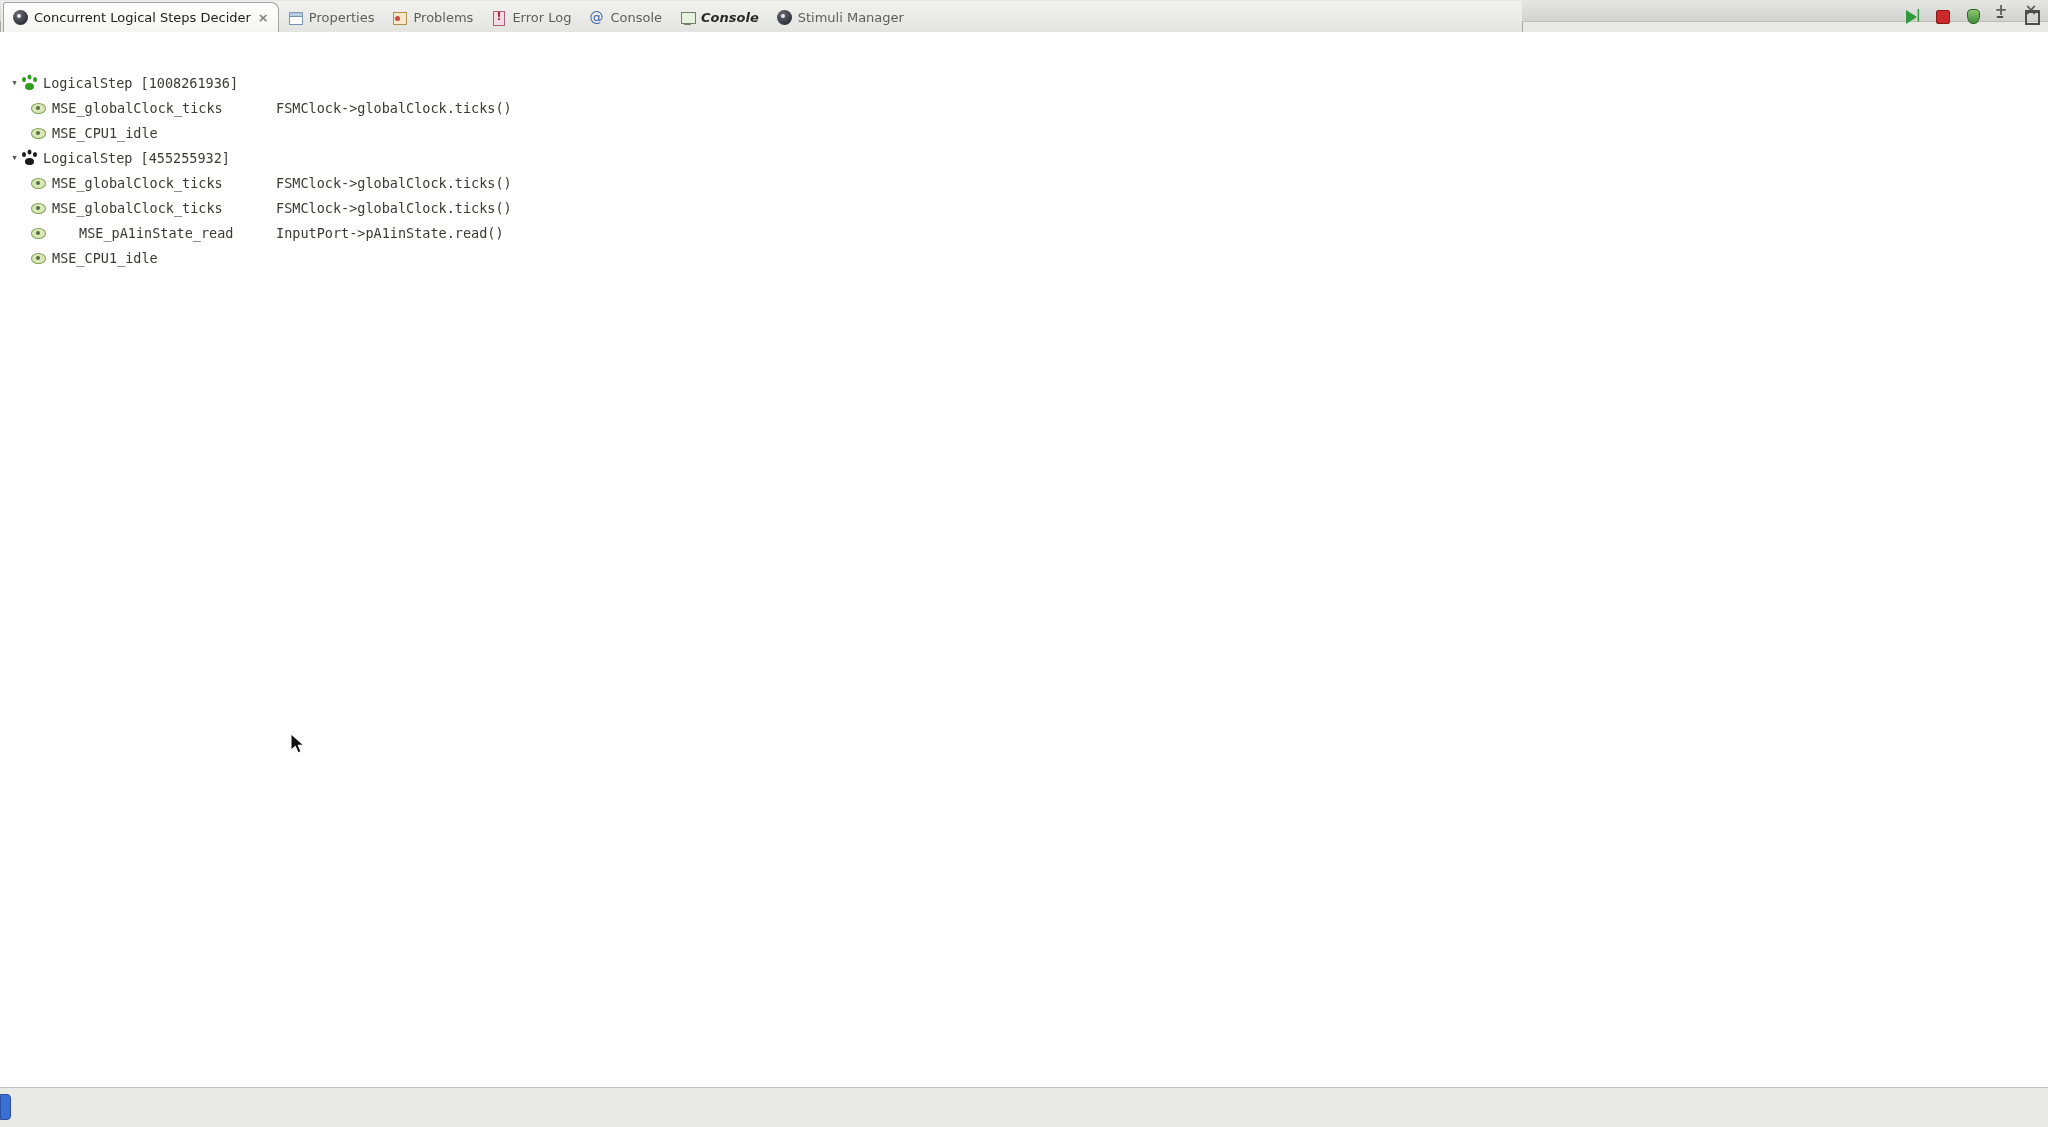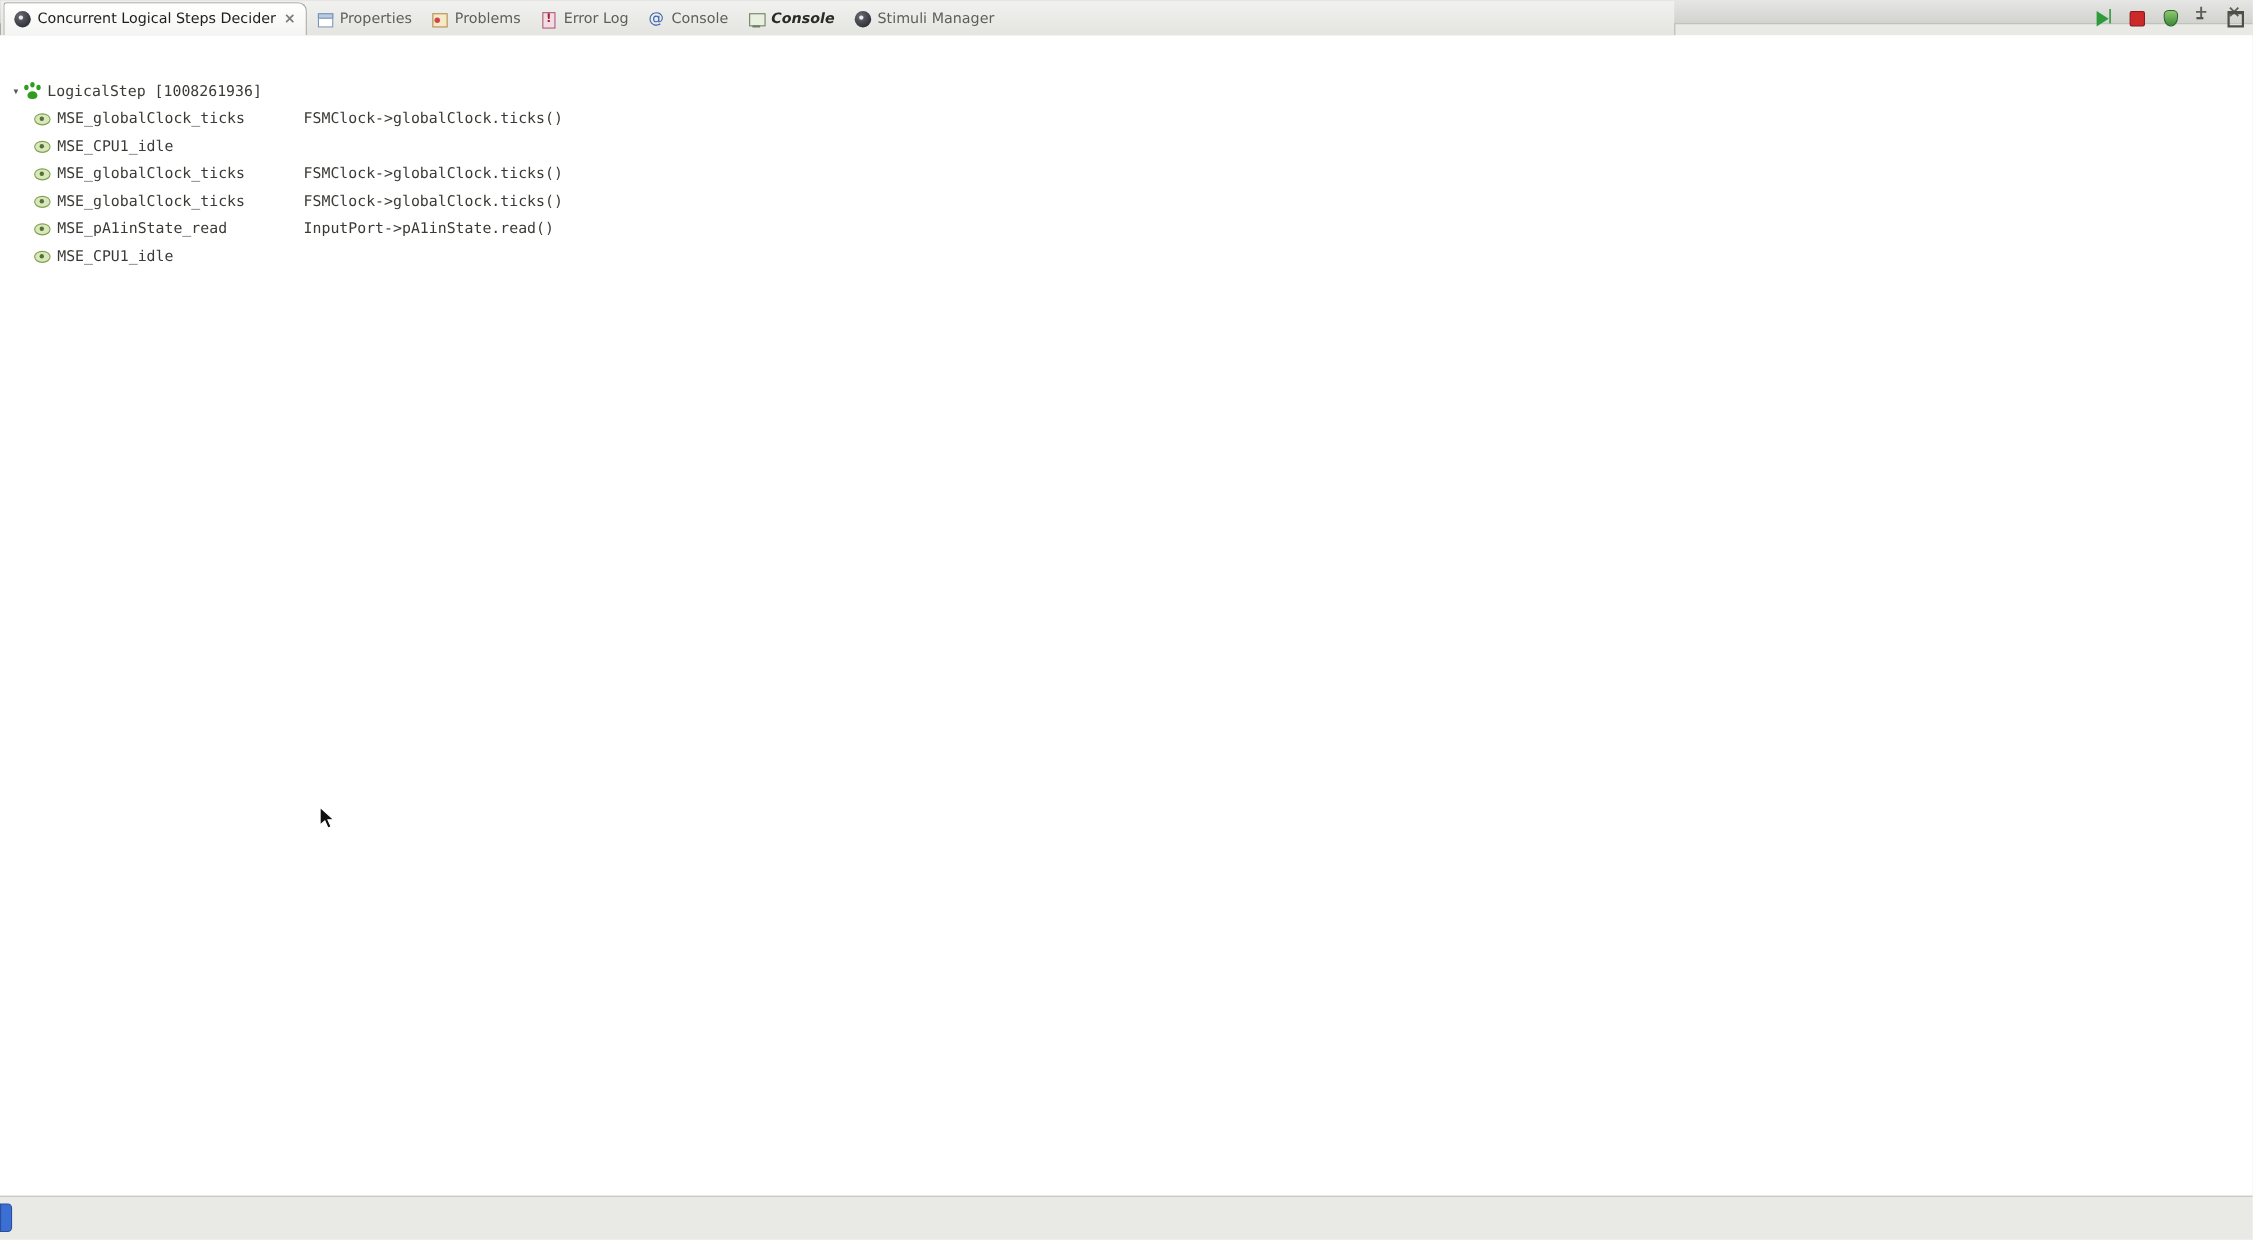--- a/index.html
+++ b/index.html
@@ -730,33 +730,39 @@
           <span class="sic eye"></span>
           <span class="slabel">MSE_globalClock_ticks</span>
           <span class="sdetail">FSMClock-&gt;globalClock.ticks()</span>
         </div>
         <div class="srow arrow-none" style="padding-left: 30px;">
 
           <span class="sic eye"></span>
           <span class="slabel">MSE_CPU1_idle</span>
 
         </div>
+        <div class="srow arrow-open" style="padding-left: 8px;">
+          <span class="twisty"></span>
+          <span class="sic paw-black"></span>
+          <span class="slabel">LogicalStep [455255932]</span>
+
+        </div>
         <div class="srow arrow-none" style="padding-left: 30px;">
 
           <span class="sic eye"></span>
           <span class="slabel">MSE_globalClock_ticks</span>
           <span class="sdetail">FSMClock-&gt;globalClock.ticks()</span>
         </div>
         <div class="srow arrow-none" style="padding-left: 30px;">
 
           <span class="sic eye"></span>
           <span class="slabel">MSE_globalClock_ticks</span>
           <span class="sdetail">FSMClock-&gt;globalClock.ticks()</span>
         </div>
-        <div class="srow arrow-none" style="padding-left: 30px;">
+        <div class="srow arrow-none" style="padding-left: 30px; gap: 27px;">
 
           <span class="sic eye"></span>
           <span class="slabel">MSE_pA1inState_read</span>
           <span class="sdetail">InputPort-&gt;pA1inState.read()</span>
         </div>
         <div class="srow arrow-none" style="padding-left: 30px;">
 
           <span class="sic eye"></span>
           <span class="slabel">MSE_CPU1_idle</span>
 

